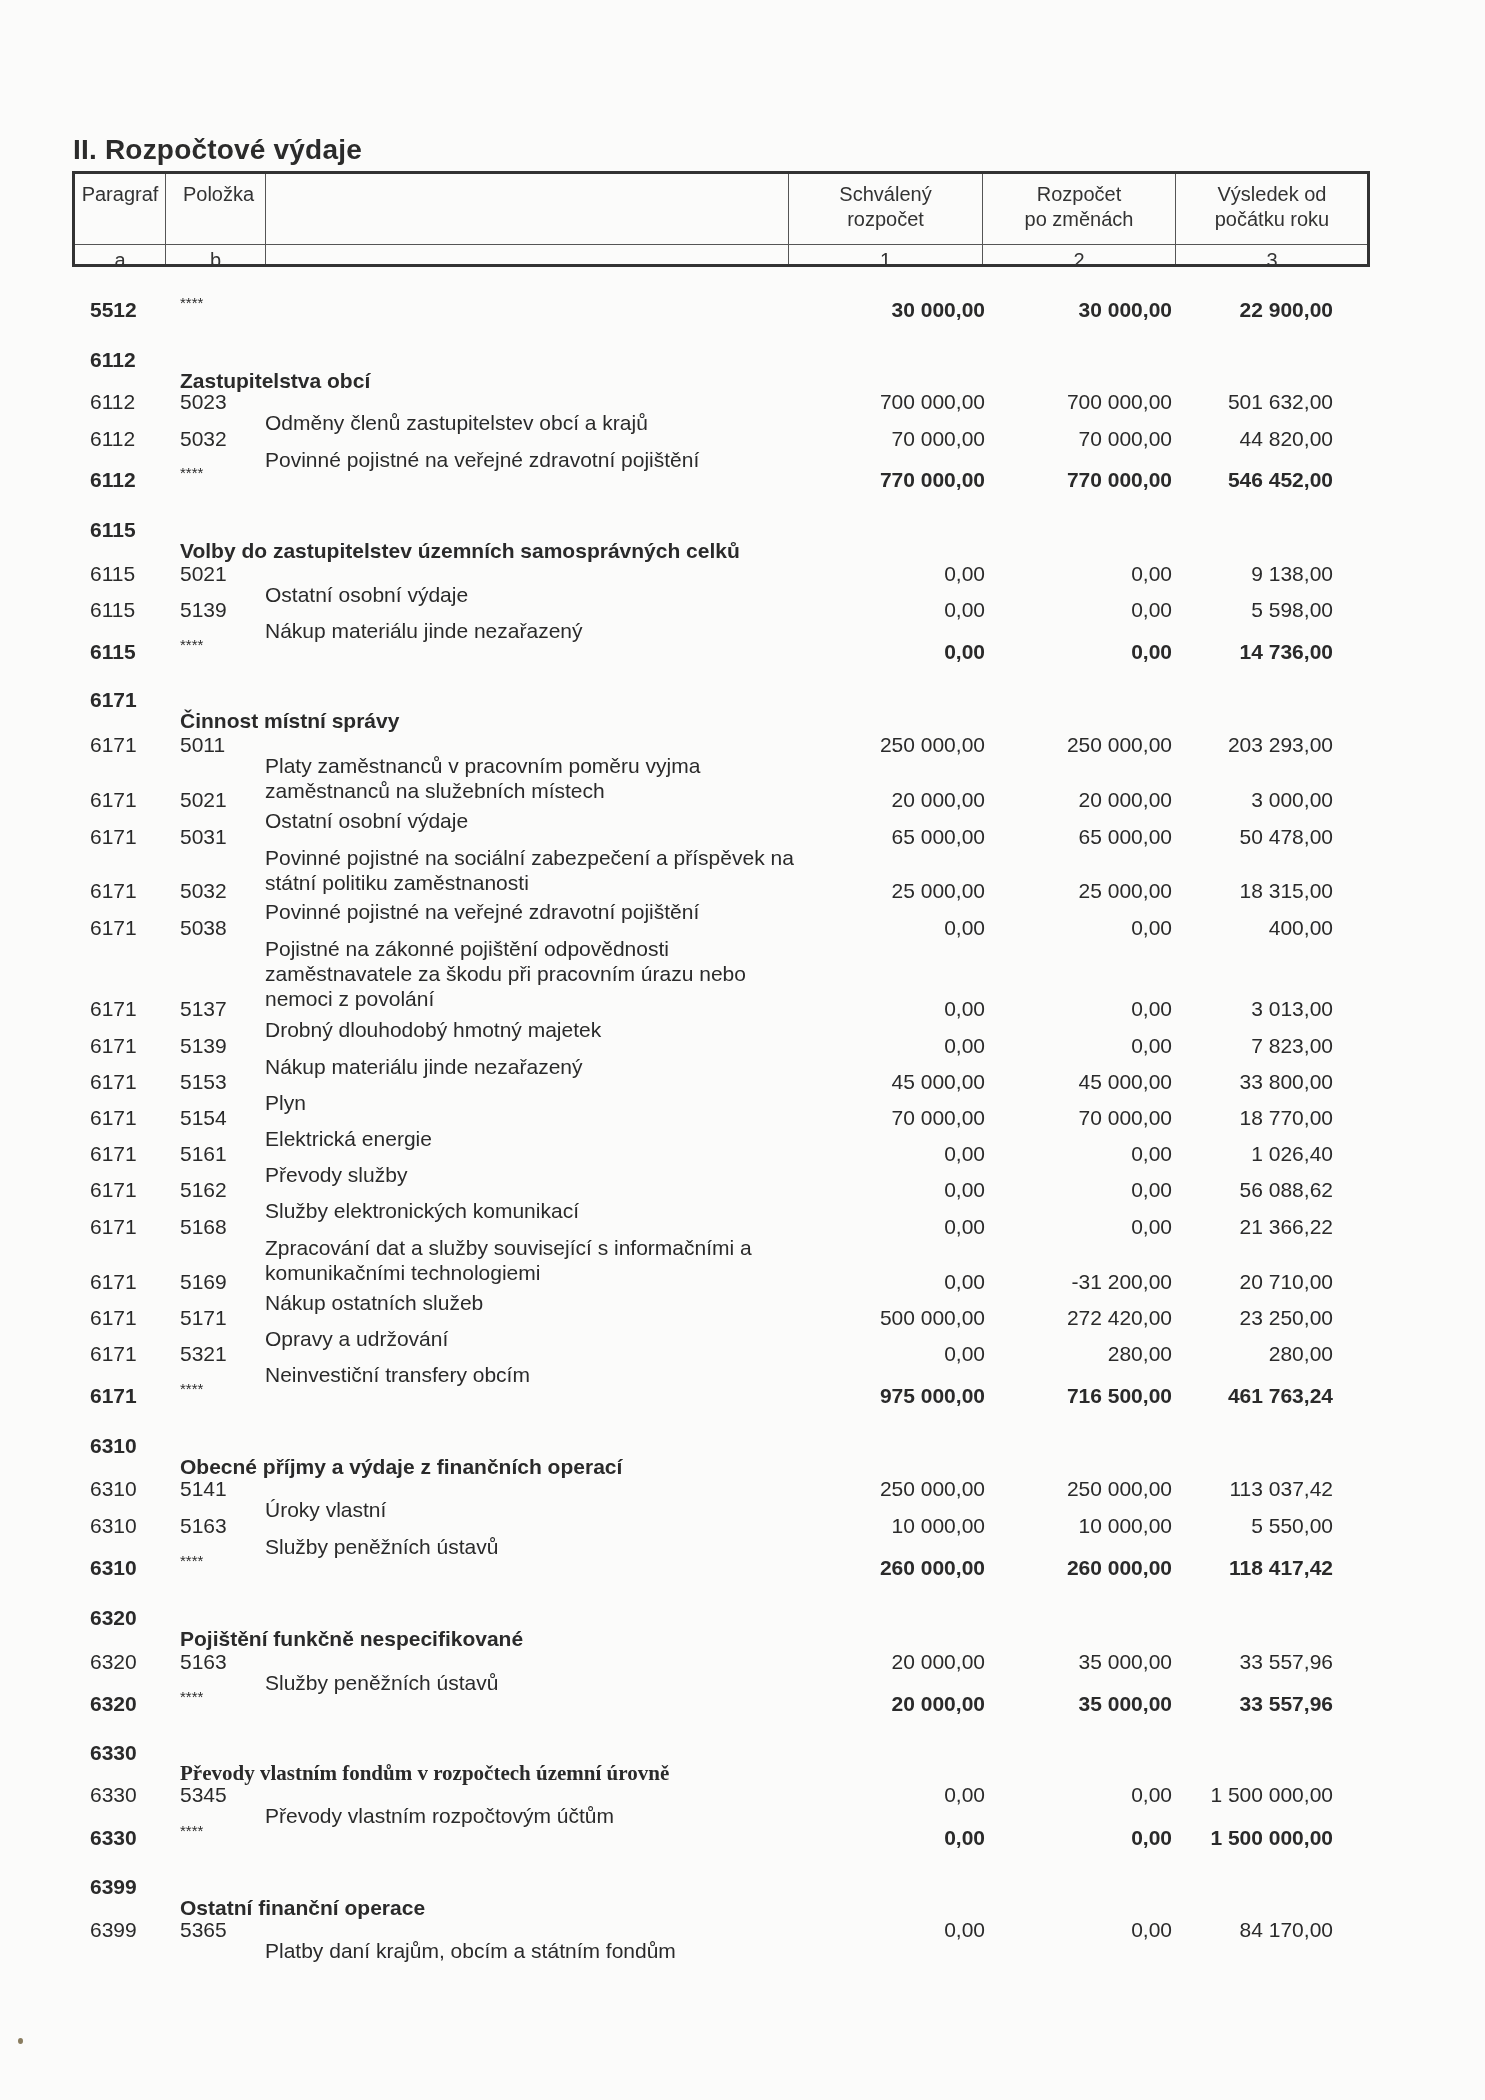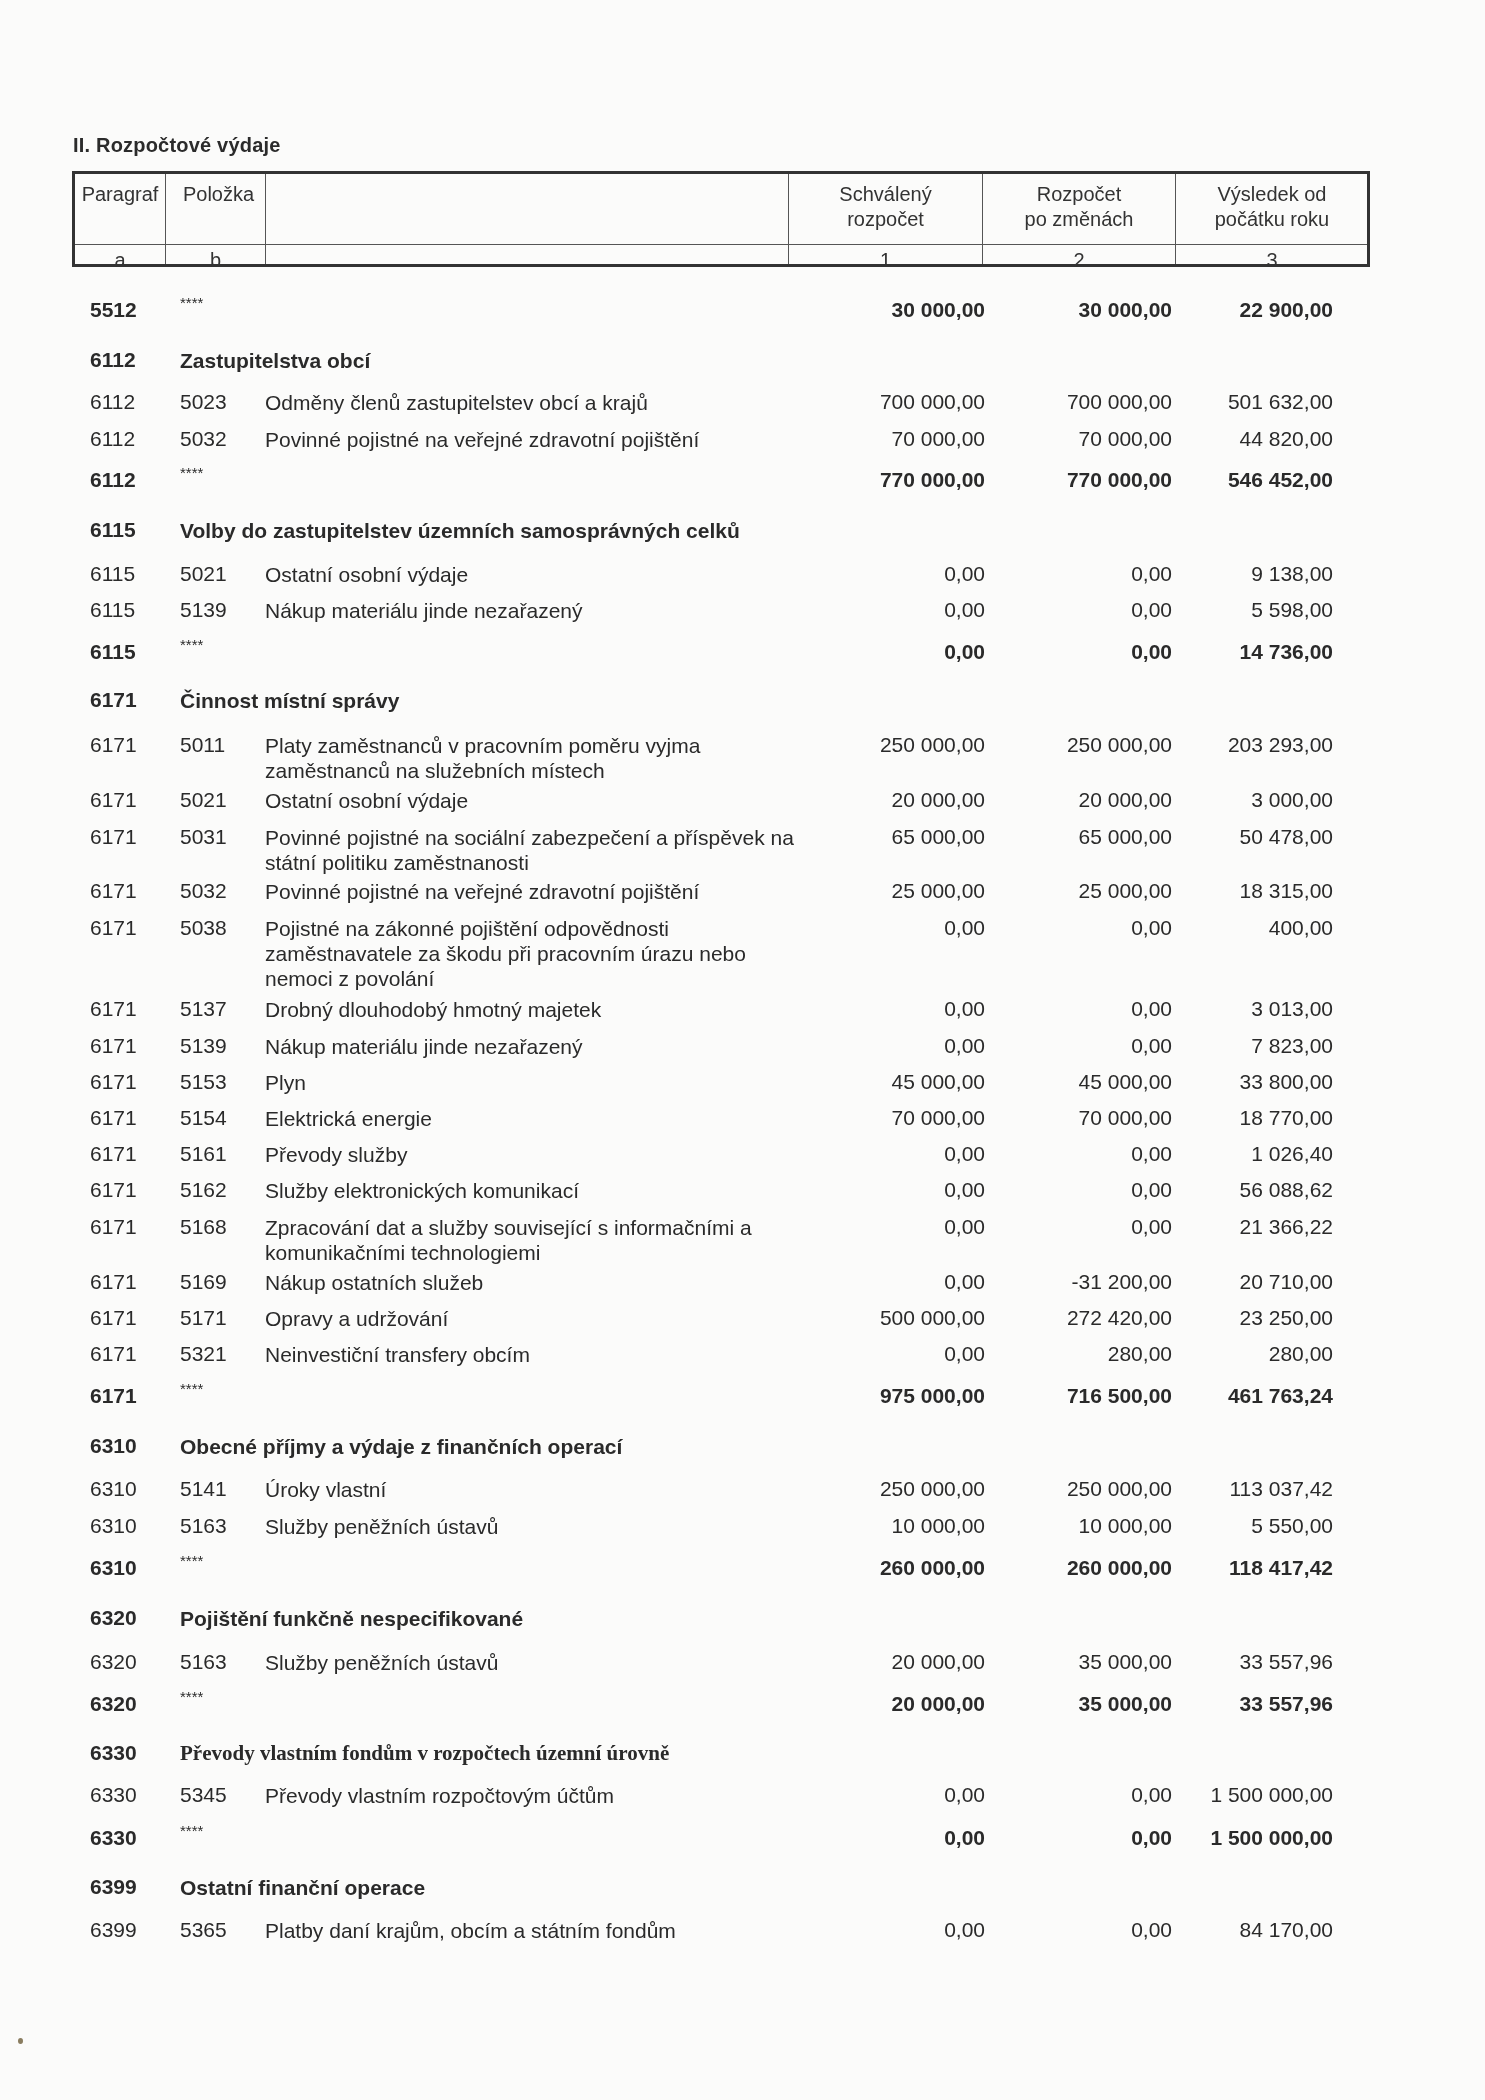--- a/index.html
+++ b/index.html
@@ -6,40 +6,40 @@
   body {
     width: 1485px; height: 2100px;
     background: #fbfbfa;
     font-family: "Liberation Sans", sans-serif;
     color: #2a2a2a;
     position: relative;
     overflow: hidden;
   }
   .title {
     position: absolute; left: 73px; top: 134px;
-    font-size: 20px; font-weight: bold; color: #2b2b2b;
+    font-size: 28px; font-weight: bold; color: #2b2b2b;
     letter-spacing: 0.2px;
   }
   .hdr {
     position: absolute; left: 72px; top: 171px;
     width: 1298px; height: 96px;
     border: 3px solid #333;
     box-sizing: border-box;
   }
   .hdr .vline { position: absolute; top: 0; bottom: 0; width: 1px; background: #555; }
   .hdr .hline { position: absolute; left: 0; right: 0; top: 70px; height: 1px; background: #555; }
   .hdr .cell {
     position: absolute; font-size: 20px; color: #333; text-align: center;
     line-height: 25px;
   }
   .rows { position: absolute; left: 0; top: 0; width: 1485px; }
   .row { position: absolute; left: 0; width: 1485px; font-size: 21px; }
   .row .a { position: absolute; left: 90px; }
   .row .b { position: absolute; left: 180px; }
-  .row .desc { position: absolute; left: 265px; width: 530px; line-height: 25px; }
+  .row .desc { position: absolute; left: 265px; width: 530px; line-height: 25px; margin-top: 20px; }
   .row .v1, .row .v2, .row .v3 { position: absolute; text-align: right; width: 260px; }
   .row .v1 { left: 725px; }
   .row .v2 { left: 912px; }
   .row .v3 { left: 1073px; }
   .row.bold { font-weight: bold; }
   .row.heading .desc { width: 800px; }
   .stars { font-size: 15px; position: relative; top: -4px; font-weight: normal; }
   .speck { position: absolute; left: 18px; top: 2038px; width: 5px; height: 6px; border-radius: 50%; background: #8a7d60; }
 </style>
 </head>

